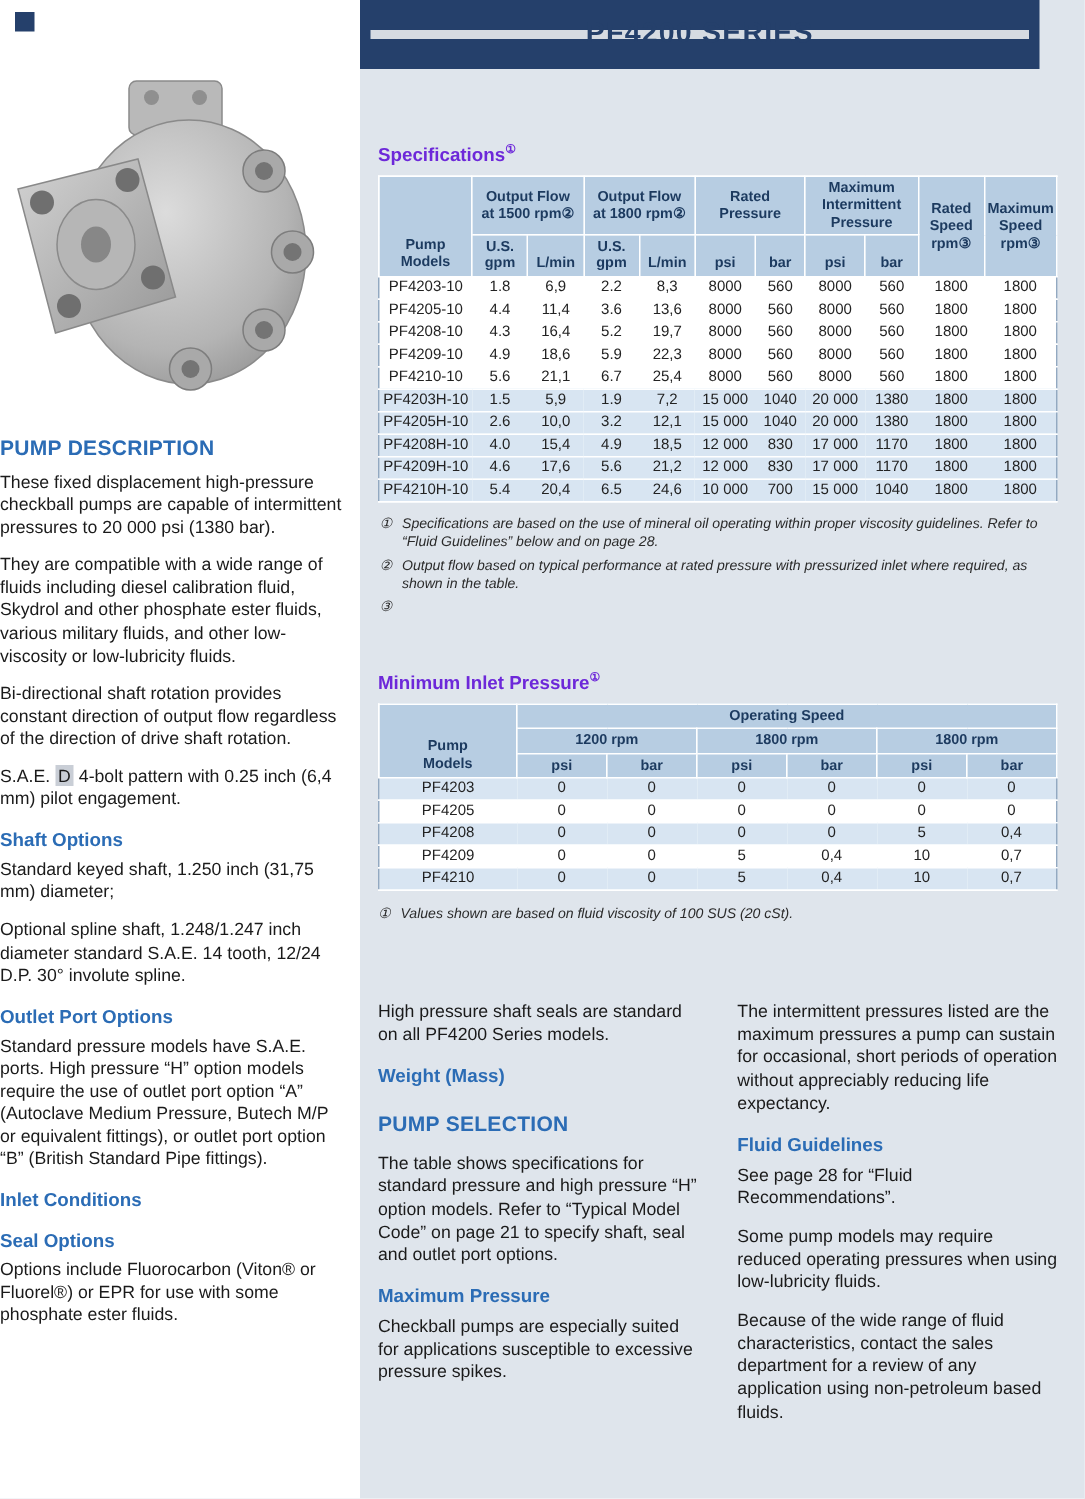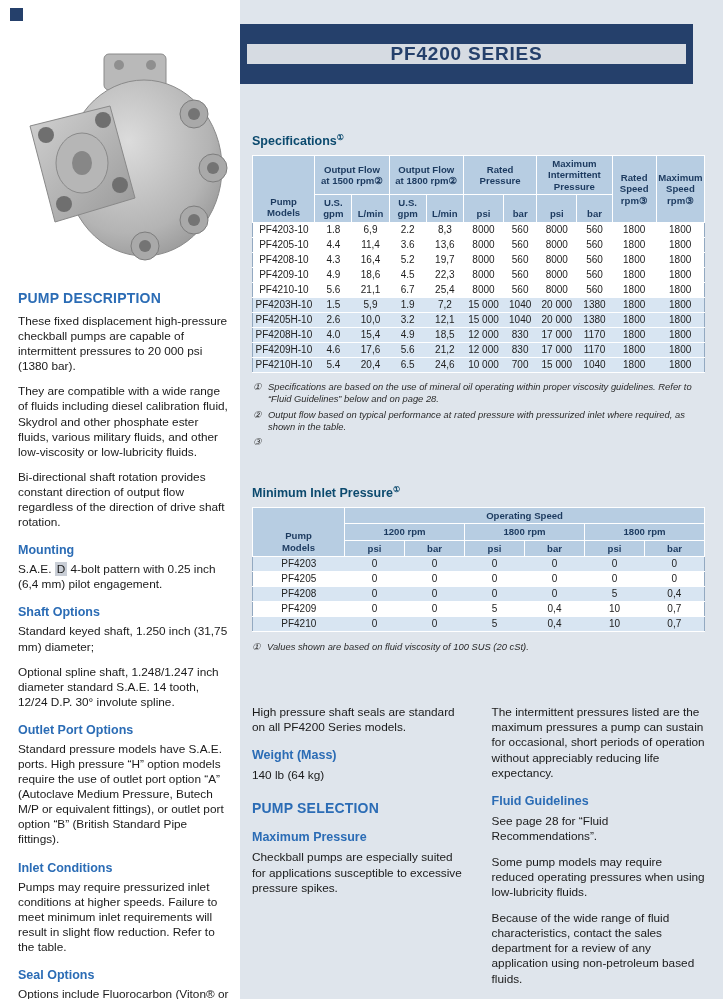--- a/index.html
+++ b/index.html
@@ -7,36 +7,36 @@
   body {
     font-family:"Liberation Sans", sans-serif;
     background:#ffffff;
     color:#1c1c1c;
     overflow:hidden;
     position:relative;
   }
   .page { display:flex; width:723px; height:999px; }
 
   
-  .left-col { flex:0 0 240px; width:240px; padding:0 10px 0 18px; position:relative; background:#fff; }
+  .left-col { flex:0 0 240px; width:240px; padding:0 10px 0 0; position:relative; background:#fff; }
   .corner-mark { position:absolute; top:8px; left:10px; width:13px; height:13px; background:var(--navy,#25406b); }
   .pump-photo { width:220px; height:232px; margin:50px 0 6px 0; background:#fff; }
   .main-heading { color:var(--heading-blue,#2b6cb5); font-size:14px; font-weight:bold; margin:8px 0 8px; letter-spacing:.2px; }
   .sub-heading { color:var(--heading-blue,#2b6cb5); font-size:12.5px; font-weight:bold; margin:13px 0 5px; }
   .left-col p { font-size:11.8px; line-height:1.28; margin-bottom:10px; color:#1a1a1a; }
   .hl { background:#c9ced6; padding:0 2px; }
 
   
   .right-col { flex:1; background:var(--panel-bg,#dfe5ec); min-height:999px; }
-  .title-bar { height:60px; background:var(--navy,#25406b); margin-right:33px; padding:20px 7px;margin-top:24px; }
+  .title-bar { height:46px; background:var(--navy,#25406b); margin-right:33px; padding:20px 7px; }
   .title-inner { height:100%; background:#d6dbe2; display:flex; align-items:center; justify-content:center; }
   .title-inner span { color:var(--navy,#25406b); font-size:19px; font-weight:bold; letter-spacing:.8px; }
   .content { padding:0 21px 0 12px; }
 
-  .tbl-heading { font-size:12.5px; font-weight:bold; color:#0c4a6e; margin:49px 0 7px; }
+  .tbl-heading { font-size:12.5px; font-weight:bold; color:#6d28d9; margin:49px 0 7px; }
   .tbl-heading sup { font-size:8px; vertical-align:super; }
   .inlet-heading { margin-top:36px; }
 
   table { width:100%; border-collapse:collapse; background:#ffffff; border:1px solid #93a9c1; table-layout:fixed; }
   thead th {
     background:var(--table-header-bg,#b7cde2);
     color:#1c3a5f; font-weight:bold;
     border:1px solid #ffffff;
     padding:2px 1px; text-align:center; vertical-align:middle;
     font-size:9.6px; line-height:1.18; white-space:pre-line;
@@ -105,32 +105,30 @@
         <ellipse cx="64" cy="113" rx="26" ry="30" fill="#b6b6b6" stroke="#8a8a8a"></ellipse>
         <ellipse cx="64" cy="113" rx="10" ry="12" fill="#878787"></ellipse>
       </svg>
     </div>
 
     <h2 class="main-heading">PUMP DESCRIPTION</h2>
     <p>These fixed displacement high-pressure checkball pumps are capable of intermittent pressures to 20 000 psi (1380 bar).</p>
     <p>They are compatible with a wide range of fluids including diesel calibration fluid, Skydrol and other phosphate ester fluids, various military fluids, and other low-viscosity or low-lubricity fluids.</p>
     <p>Bi-directional shaft rotation provides constant direction of output flow regardless of the direction of drive shaft rotation.</p>
 
-    <h3 class="sub-heading">Mounting</h3>
     <p><span>S.A.E. </span><span class="hl">D</span><span> 4-bolt pattern with 0.25 inch (6,4 mm) pilot engagement.</span></p>
 
     <h3 class="sub-heading">Shaft Options</h3>
     <p>Standard keyed shaft, 1.250 inch (31,75 mm) diameter;</p>
     <p>Optional spline shaft, 1.248/1.247 inch diameter standard S.A.E. 14 tooth, 12/24 D.P. 30° involute spline.</p>
 
     <h3 class="sub-heading">Outlet Port Options</h3>
     <p>Standard pressure models have S.A.E. ports. High pressure “H” option models require the use of outlet port option “A” (Autoclave Medium Pressure, Butech M/P or equivalent fittings), or outlet port option “B” (British Standard Pipe fittings).</p>
 
     <h3 class="sub-heading">Inlet Conditions</h3>
-    <p>Pumps may require pressurized inlet conditions at higher speeds. Failure to meet minimum inlet requirements will result in slight flow reduction. Refer to the table.</p>
 
     <h3 class="sub-heading">Seal Options</h3>
     <p>Options include Fluorocarbon (Viton® or Fluorel®) or EPR for use with some phosphate ester fluids.</p>
   </div>
 
   <div class="right-col">
 
     <div class="title-bar">
       <div class="title-inner">
         <span>PF4200 SERIES</span>
@@ -225,21 +223,21 @@
               <td>560</td>
               <td>8000</td>
               <td>560</td>
               <td>1800</td>
               <td>1800</td>
             </tr>
             <tr>
               <td class="model-cell">PF4209-10</td>
               <td>4.9</td>
               <td>18,6</td>
-              <td>4.5</td>
+              <td>5.9</td>
               <td>22,3</td>
               <td>8000</td>
               <td>560</td>
               <td>8000</td>
               <td>560</td>
               <td>1800</td>
               <td>1800</td>
             </tr>
             <tr>
               <td class="model-cell">PF4210-10</td>
@@ -419,22 +417,22 @@
 
       <div class="footnote single">
           <span class="mark">①</span>
           <span>Values shown are based on fluid viscosity of 100 SUS (20 cSt).</span>
         </div>
 
       <div class="bottom">
         <div class="bcol">
           <p>High pressure shaft seals are standard on all PF4200 Series models.</p>
           <h3 class="sub-heading">Weight (Mass)</h3>
-          <p>140 lb (64 kg)</p>
           <h2 class="selection-heading">PUMP SELECTION</h2>
+          <p>The table shows specifications for standard pressure and high pressure “H” option models. Refer to “Typical Model Code” on page 21 to specify shaft, seal and outlet port options.</p>
           <h3 class="sub-heading">Maximum Pressure</h3>
           <p>Checkball pumps are especially suited for applications susceptible to excessive pressure spikes.</p>
         </div>
         <div class="bcol">
           <p>The intermittent pressures listed are the maximum pressures a pump can sustain for occasional, short periods of operation without appreciably reducing life expectancy.</p>
           <h3 class="sub-heading">Fluid Guidelines</h3>
           <p>See page 28 for “Fluid Recommendations”.</p>
           <p>Some pump models may require reduced operating pressures when using low-lubricity fluids.</p>
           <p>Because of the wide range of fluid characteristics, contact the sales department for a review of any application using non-petroleum based fluids.</p>
         </div>

